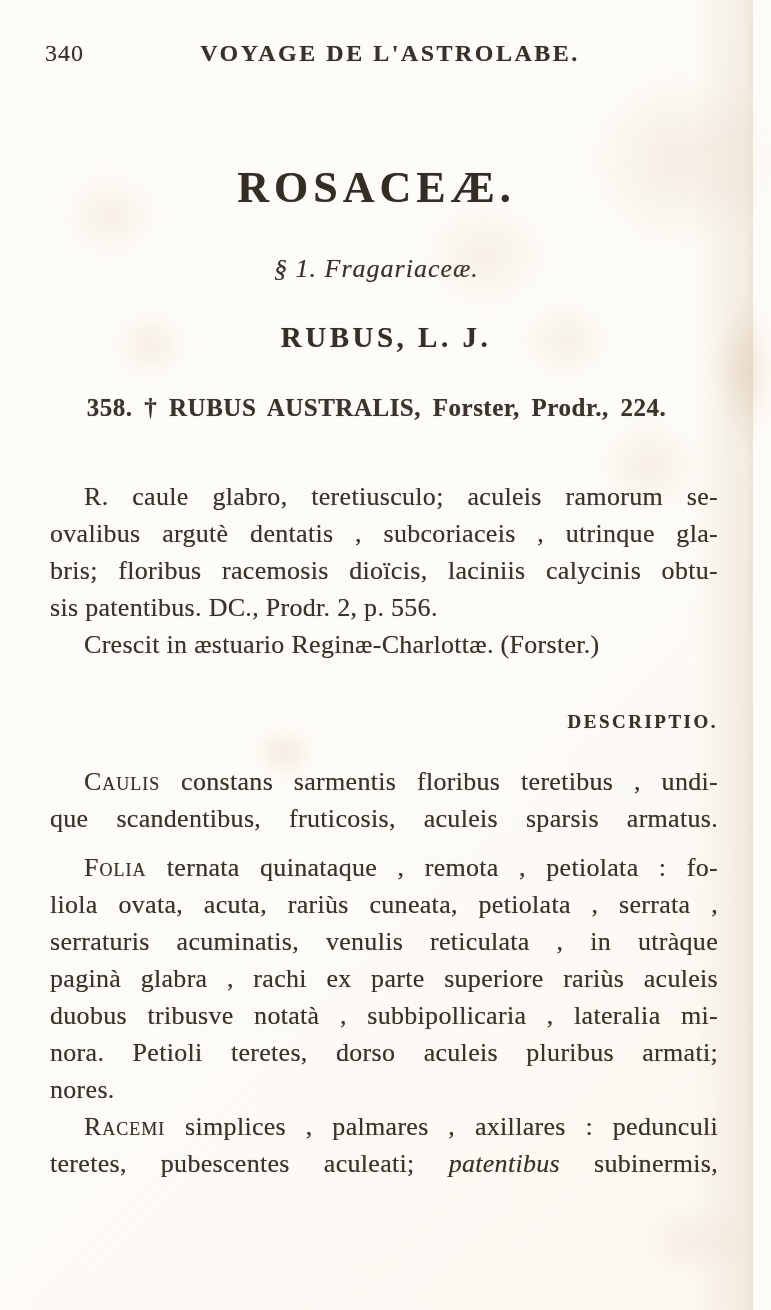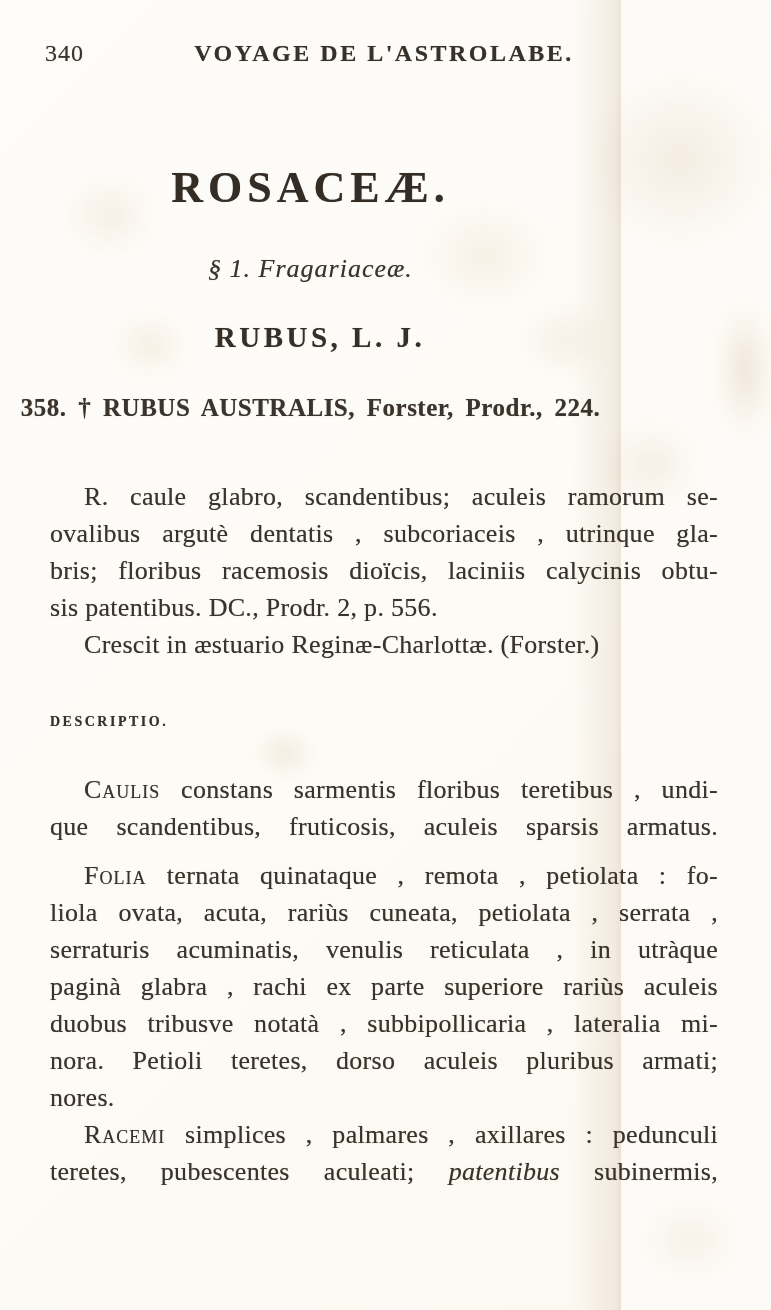--- a/index.html
+++ b/index.html
@@ -6,42 +6,42 @@
   body {
     width: 771px; height: 1310px;
     background: #fdfbf7;
     overflow: hidden;
     font-family: "Liberation Serif", serif;
     color: #3a332b;
     position: relative;
   }
   .page {
     position: relative;
-    width: 621px; height: 1310px;
+    width: 753px; height: 1310px;
     background:
       linear-gradient(to right, rgba(213,192,164,0.0) 92%, rgba(205,182,150,0.22) 99%, rgba(196,172,138,0.30) 100%),
       linear-gradient(135deg, #fefcf9 0%, #fdfbf6 55%, #fcf8f2 100%);
     box-sizing: border-box;
     padding-top: 38px;
   }
   .stain {
     position: absolute;
     border-radius: 50%;
     filter: blur(7px);
     pointer-events: none;
   }
   .ink { text-shadow: 0 0 0.7px rgba(58,50,40,0.55); }
 
   .header { position: relative; height: 30px; }
   .page-number {
     position: absolute; left: 45px; top: 0;
     font-size: 24px; line-height: 30px; letter-spacing: 1px;
   }
   .running-title {
-    position: absolute; left: 50px; width: 668px; top: 0;
+    position: absolute; left: 56px; width: 668px; top: 0;
     text-align: center;
     font-size: 24px; line-height: 30px;
     letter-spacing: 2.5px; font-weight: bold;
     color: #38312a;
   }
 
   .family-title {
     margin-top: 94px;
     text-align: center;
     font-size: 44px; line-height: 52px;
@@ -84,24 +84,24 @@
     letter-spacing: 0.3px;
     text-align: left;
     white-space: normal;
   }
   .text-line.just { text-align: justify; text-align-last: justify; }
   .text-line.indent { text-indent: 34px; }
   .sc { font-variant: small-caps; letter-spacing: 1px; }
   .i { font-style: italic; }
 
   .descriptio-heading {
-    text-align: left;
-    font-size: 14px; line-height: 26px;
+    text-align: right;
+    font-size: 19px; line-height: 26px;
     letter-spacing: 2.5px; font-weight: bold;
-    margin-top: 46px; margin-bottom: 36px;
+    margin-top: 46px; margin-bottom: 28px;
     color: #38312a;
   }
   .block-folia { margin-top: 12px; }
 </style>
 </head>
 <body>
 
 <div class="page">
 
   <div class="stain" style="left:585px; top:70px;  width:190px; height:180px; background: radial-gradient(ellipse at center, rgba(200,163,118,0.16), rgba(200,163,118,0) 70%);"></div>
@@ -122,21 +122,21 @@
   <div class="family-title ink">ROSACEÆ.</div>
 
   <div class="section-heading ink">§ 1. Fragariaceæ.</div>
 
   <div class="genus-heading ink">RUBUS, L. J.</div>
 
   <div class="species-heading ink">358. † RUBUS AUSTRALIS, Forster, Prodr., 224.</div>
 
   <div class="body-blocks ink">
       <div class="paragraph block-diagnosis">
-        <div class="text-line just indent"><span>R. caule glabro, scandentibus; aculeis ramorum se-</span></div>
+        <div class="text-line just indent"><span>R. caule glabro, teretiusculo; aculeis ramorum se-</span></div>
         <div class="text-line just"><span>ovalibus argutè dentatis , subcoriaceis , utrinque gla-</span></div>
         <div class="text-line just"><span>bris; floribus racemosis dioïcis, laciniis calycinis obtu-</span></div>
         <div class="text-line"><span>sis patentibus. DC., Prodr. 2, p. 556.</span></div>
       </div>
       <div class="paragraph block-habitat">
         <div class="text-line indent"><span>Crescit in æstuario Reginæ-Charlottæ. (Forster.)</span></div>
       </div>
       <div class="descriptio-heading block-descriptio-heading">DESCRIPTIO.</div>
       <div class="paragraph block-caulis">
         <div class="text-line just indent"><span class="sc">Caulis</span><span> constans sarmentis floribus teretibus , undi-</span></div>

